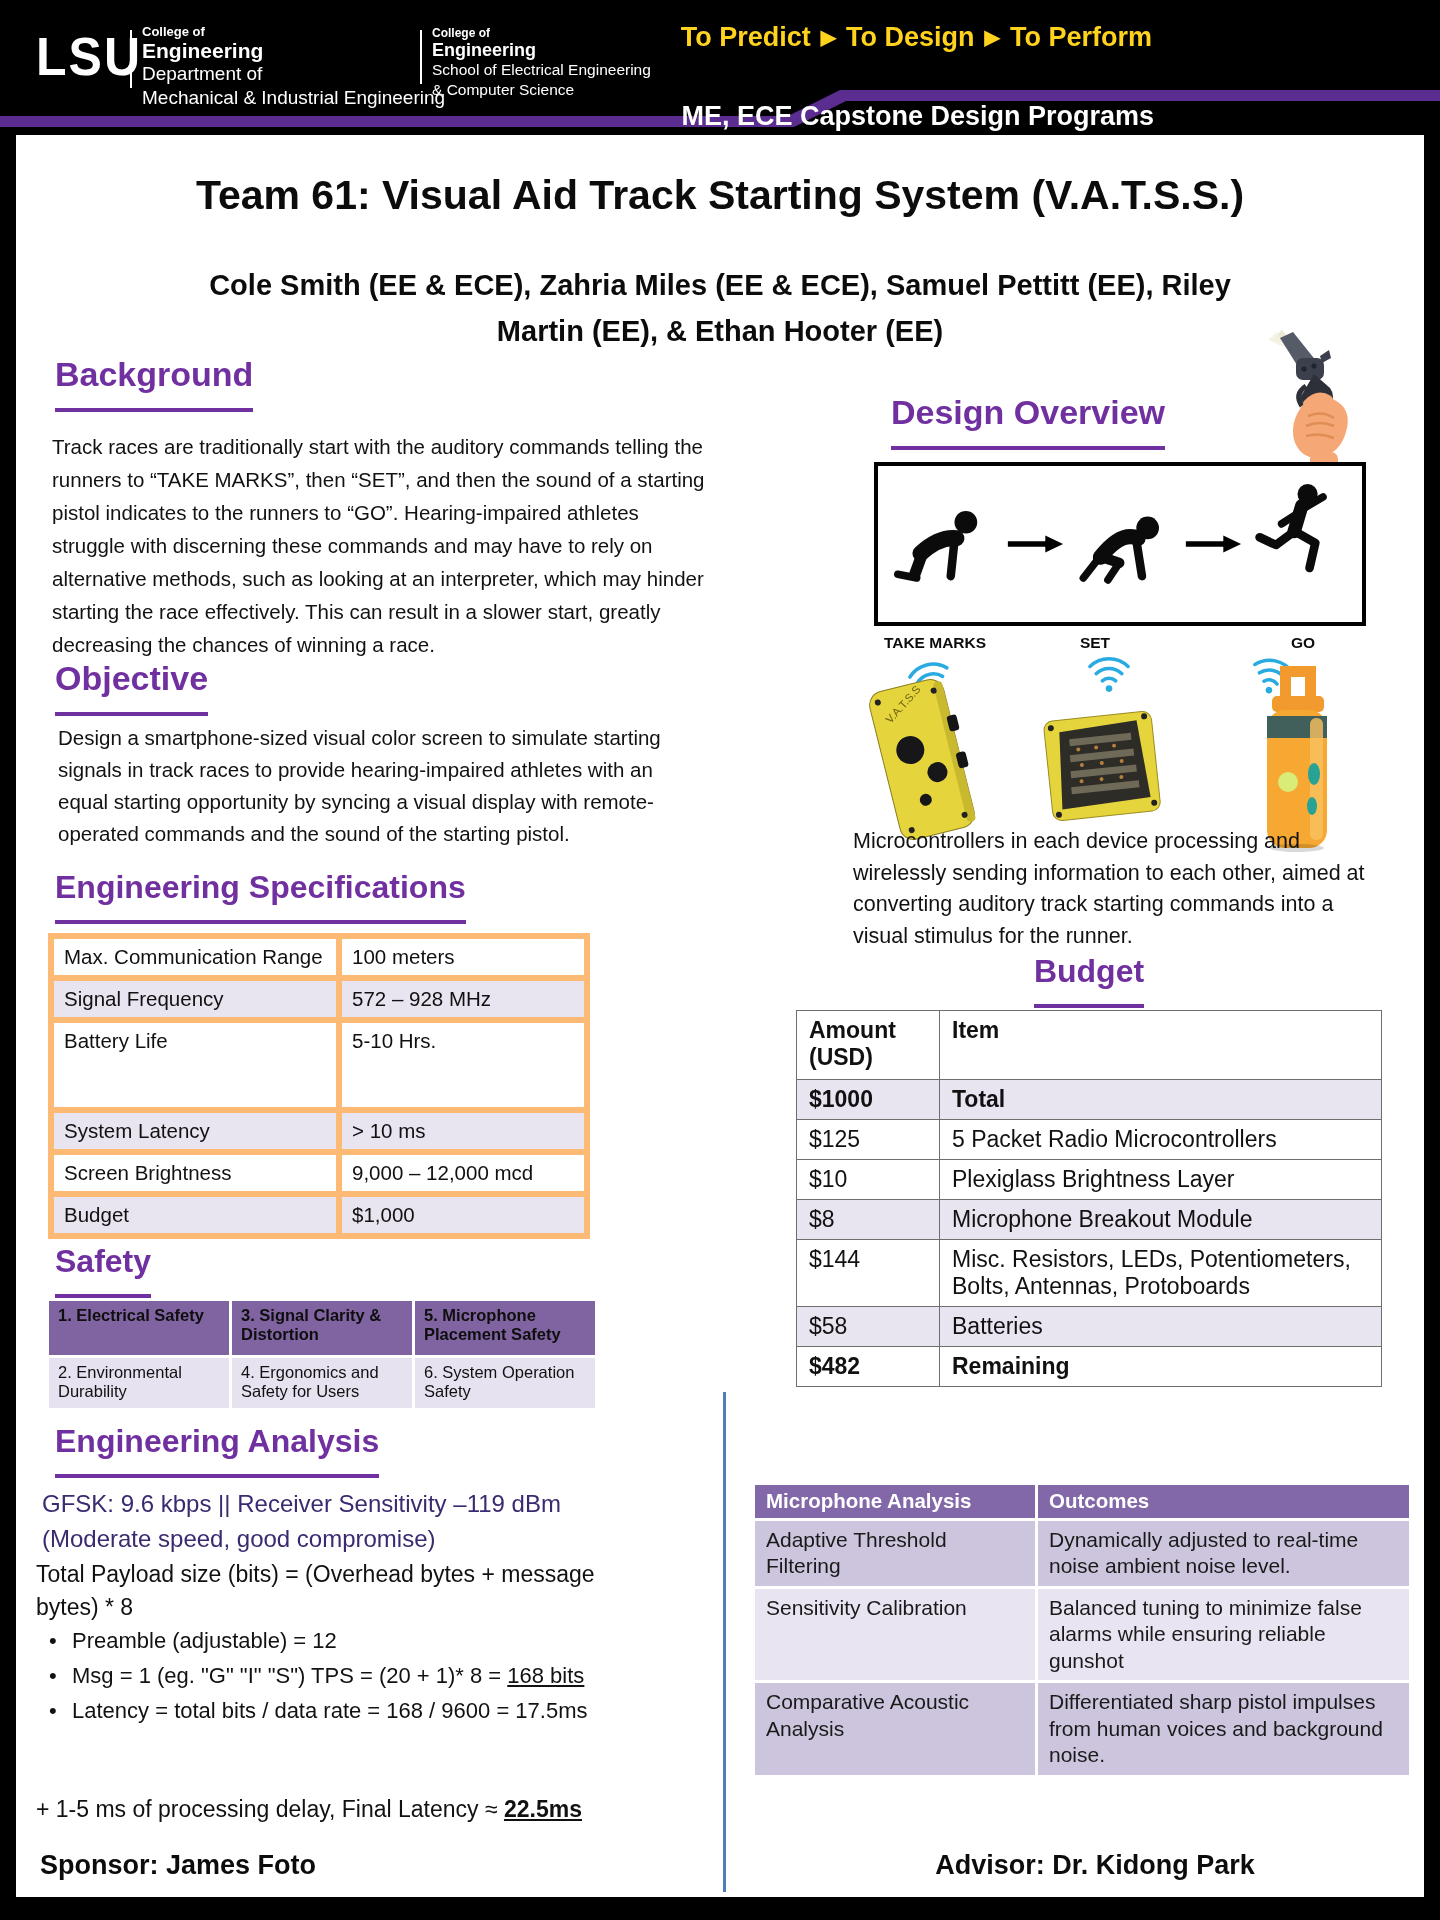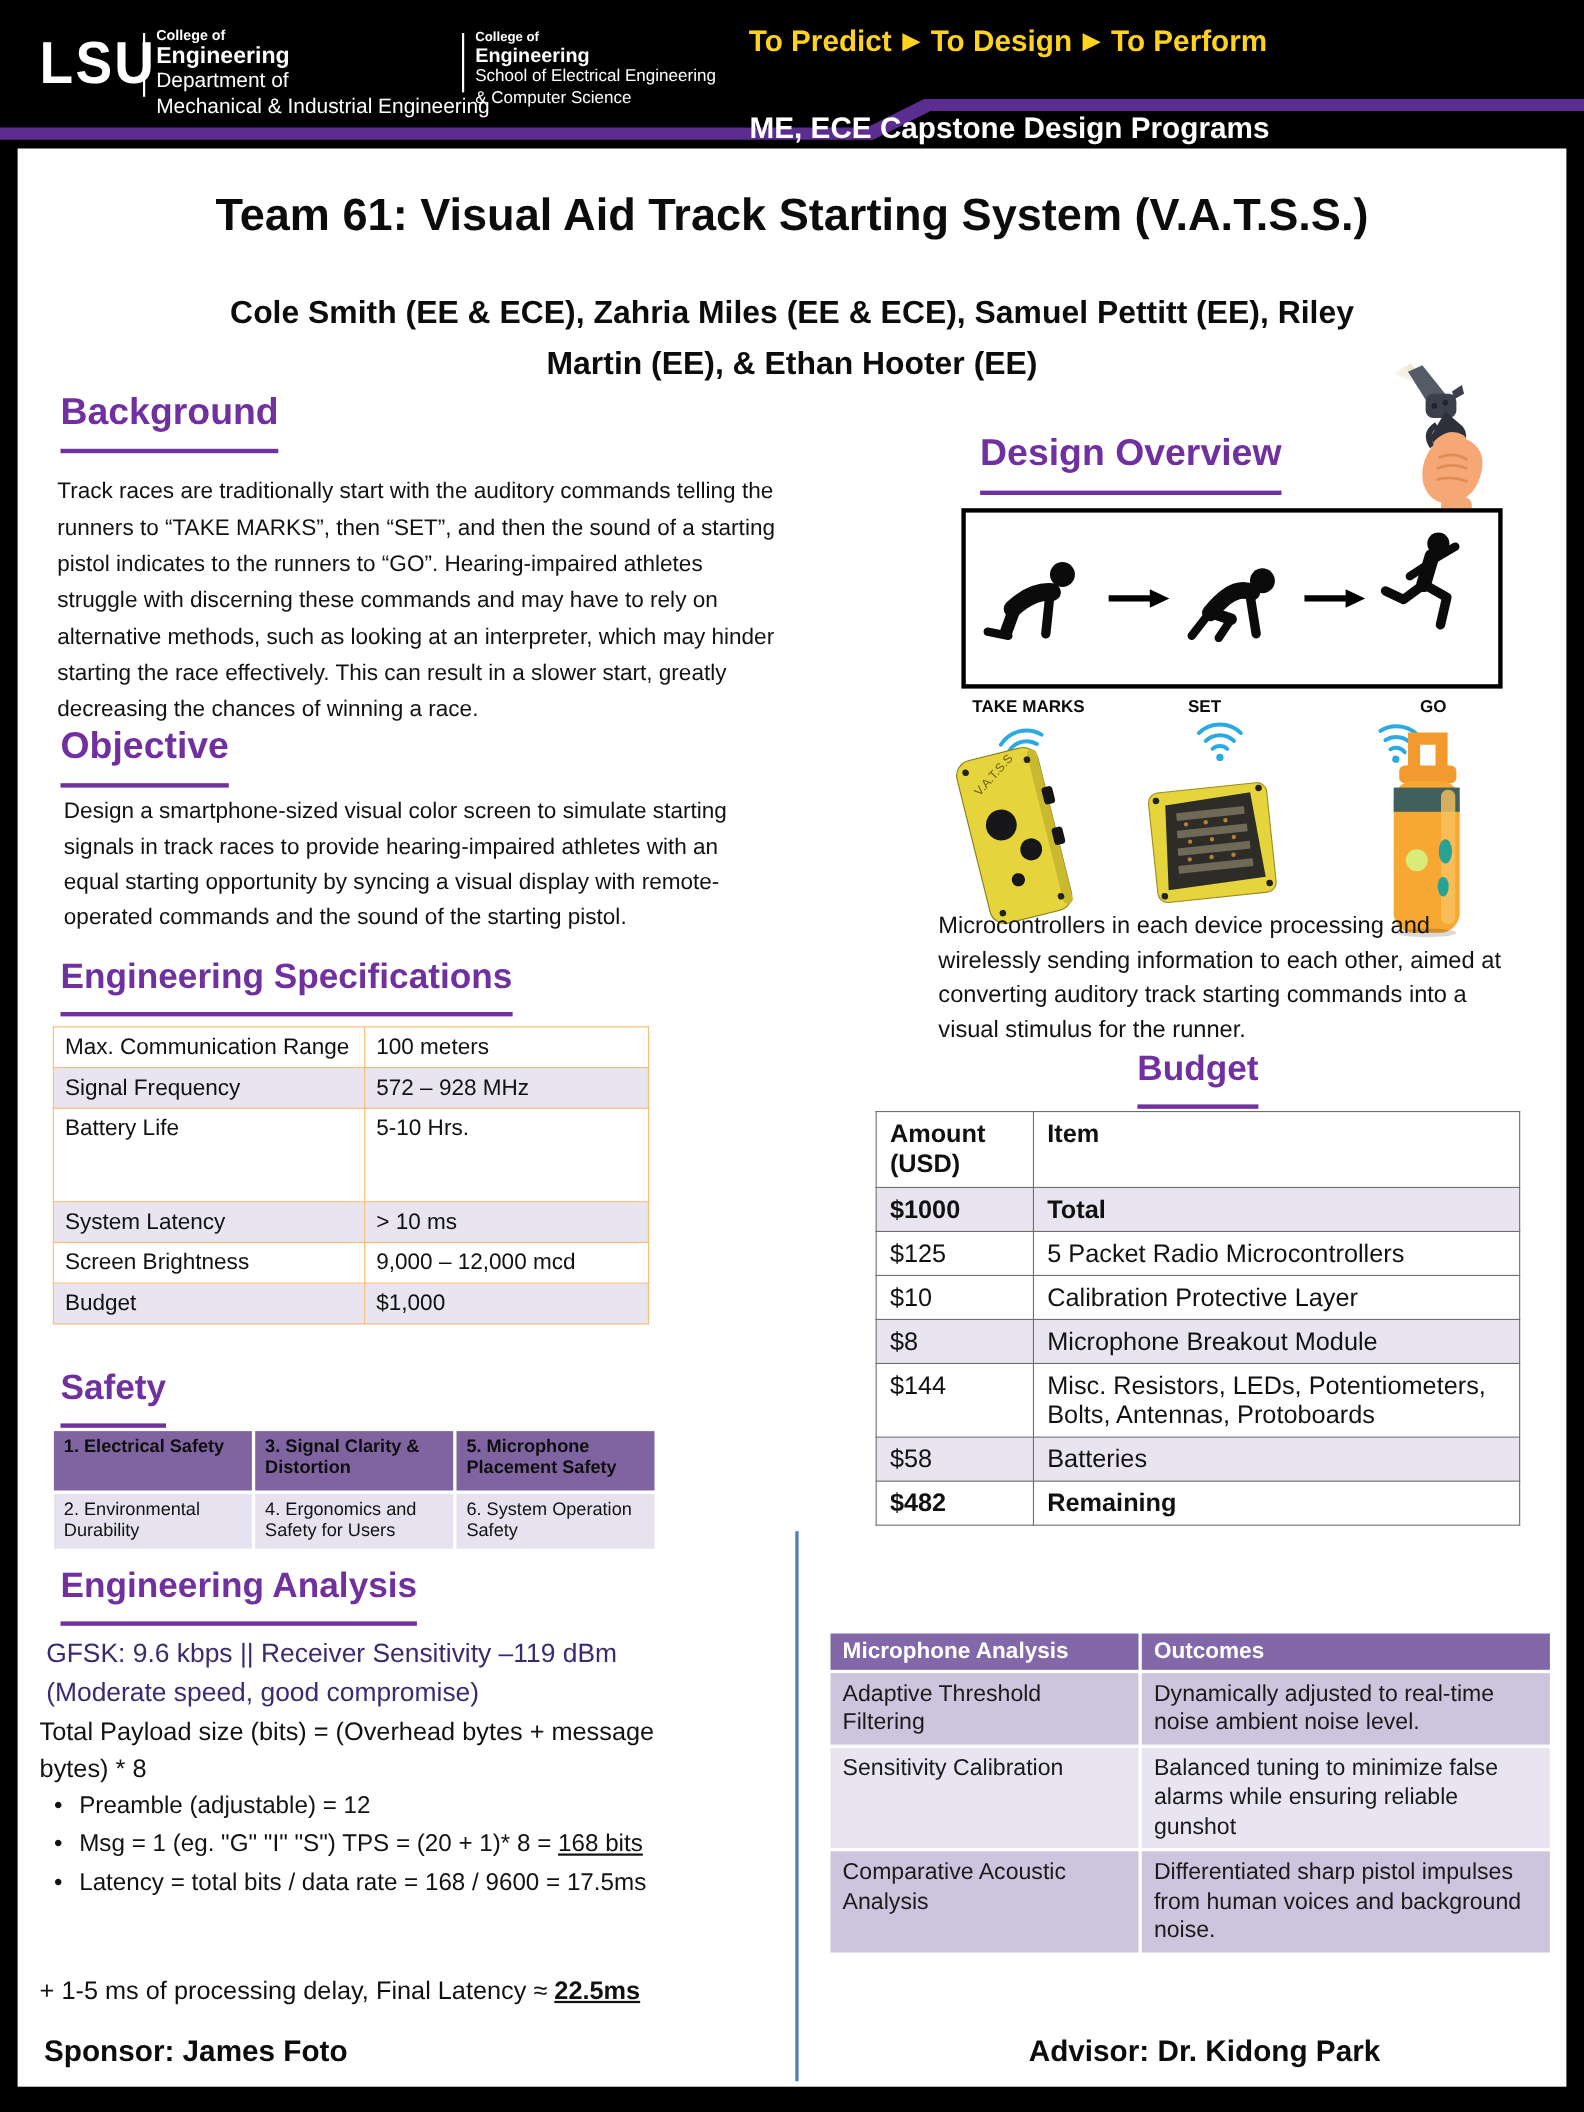--- a/index.html
+++ b/index.html
@@ -25,21 +25,21 @@
   .h2{display:inline-block;color:#7030A0;font-weight:bold;font-size:32px;line-height:1.08;
       border-bottom:4px solid #7030A0;padding-bottom:15px;}
   .para{font-size:20.5px;line-height:33px;color:#121212;}
   .center{text-align:center;}
 
   .title{left:40px;top:172px;width:1360px;text-align:center;font-size:41px;font-weight:bold;color:#0c0c0c;}
   .authors{left:40px;top:262px;width:1360px;text-align:center;font-size:29px;font-weight:bold;color:#0c0c0c;line-height:46px;}
 
   
   .spec-table{border-collapse:collapse;width:542px;font-size:20.5px;}
-  .spec-table td{border:1px solid #fdba74;padding:6px 10px;vertical-align:top;}
+  .spec-table td{border:6px solid #fdba74;padding:6px 10px;vertical-align:top;}
   .spec-table td.c1{width:262px;}
   .spec-table tr.shade td{background:#E8E4F0;}
   .spec-table tr.tall td{height:72px;}
 
   
   .safety-table{border-collapse:separate;border-spacing:3px;width:552px;font-size:16.5px;table-layout:fixed;}
   .safety-table td{padding:5px 9px;vertical-align:top;}
   .safety-table tr.head td{background:#8064A2;font-weight:bold;color:#0e0e0e;height:44px;}
   .safety-table tr.row2 td{background:#E7E2F0;height:40px;margin-top:28px;}
 
@@ -331,21 +331,21 @@
     <tr class="shade b">
       <td class="c1">$1000</td>
       <td>Total</td>
         </tr>
     <tr>
       <td class="c1">$125</td>
       <td>5 Packet Radio Microcontrollers</td>
         </tr>
     <tr>
       <td class="c1">$10</td>
-      <td>Calibration Protective Layer</td>
+      <td>Plexiglass Brightness Layer</td>
         </tr>
     <tr class="shade">
       <td class="c1">$8</td>
       <td>Microphone Breakout Module</td>
         </tr>
     <tr>
       <td class="c1">$144</td>
       <td>Misc. Resistors, LEDs, Potentiometers, Bolts, Antennas, Protoboards</td>
         </tr>
     <tr class="shade">

